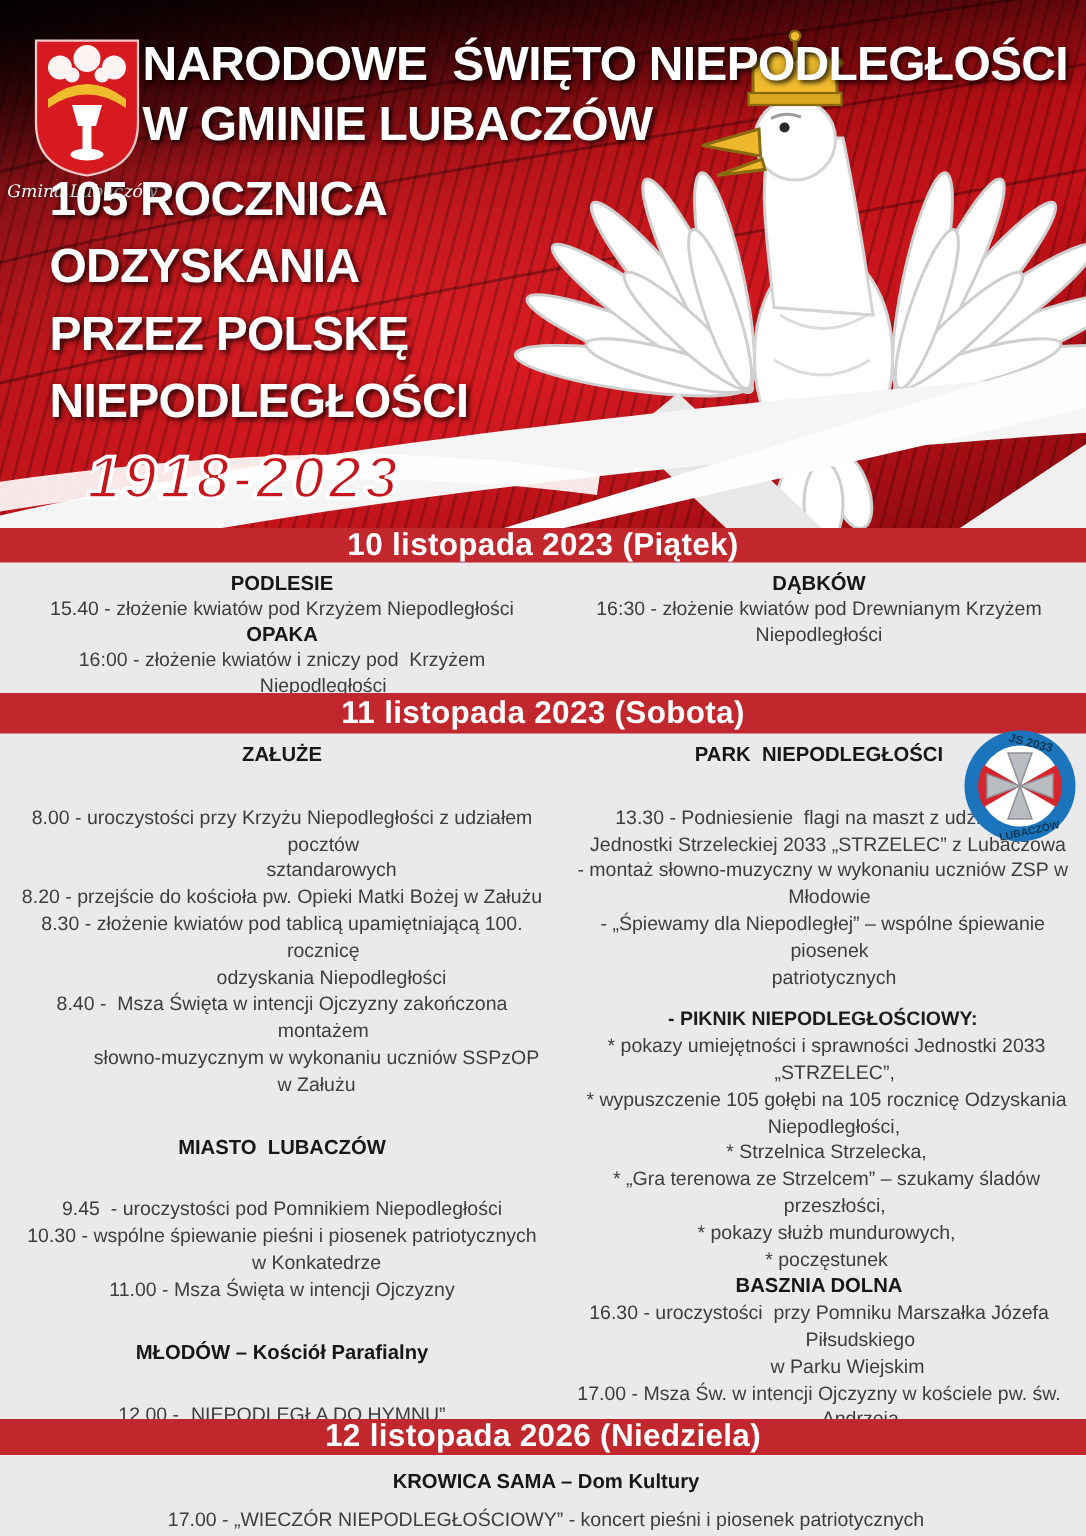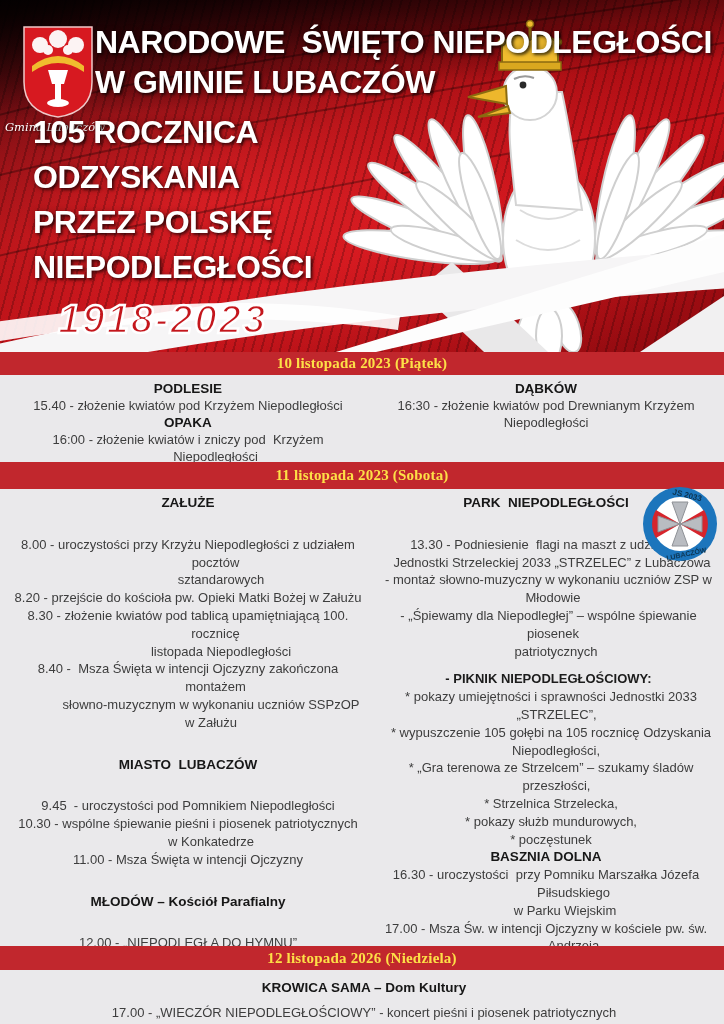--- a/index.html
+++ b/index.html
@@ -22,22 +22,22 @@
     letter-spacing:-.5px;white-space:pre;text-shadow:2px 2px 3px rgba(0,0,0,.65),0 0 6px rgba(0,0,0,.35);}
   .title-2{position:absolute;left:95px;top:64px;font-size:32px;font-weight:bold;color:#fff;
     letter-spacing:-.5px;text-shadow:2px 2px 3px rgba(0,0,0,.65),0 0 6px rgba(0,0,0,.35);}
   .subtitle{position:absolute;left:33px;top:110px;}
   .subtitle div{font-size:32px;font-weight:bold;color:#fff;letter-spacing:-.5px;line-height:45px;
     text-shadow:2px 2px 3px rgba(0,0,0,.6),0 0 6px rgba(0,0,0,.3);}
   .years{position:absolute;left:58px;top:297px;font-size:40px;font-weight:bold;font-style:italic;
     color:#c4161c;-webkit-text-stroke:2.5px #ffffff;letter-spacing:2px;}
 
   
-  .date-band{background:#c1272d;color:#fde047;display:flex;align-items:center;justify-content:center;
-    font-size:15px;font-weight:bold;letter-spacing:.2px;font-family:Liberation Serif, serif;}
+  .date-band{background:#c1272d;color:#ffffff;display:flex;align-items:center;justify-content:center;
+    font-size:21px;font-weight:bold;letter-spacing:.2px;}
   .sec-0 .date-band{height:23px}.sec-1 .date-band{height:27px}.sec-2 .date-band{height:24px}
   .day-body{display:flex;padding:5px 8px 0 12px;overflow:hidden;box-sizing:border-box;}
   .sec-0 .day-body{height:87px}.sec-1 .day-body{height:457px}.sec-2 .day-body{height:50px}
   .day-col{box-sizing:border-box;}
   .col-0{width:352px;flex:none;}
   .col-1{flex:1;padding-left:12px;}
   .col-full{width:100%;}
   .block-heading{margin:0;font-size:13.5px;font-weight:bold;color:#171717;text-align:center;
     line-height:18px;white-space:pre-wrap;}
   .line{margin:0;font-size:13px;line-height:18px;color:#3d3d3d;white-space:pre-wrap;text-align:center;}
@@ -186,21 +186,21 @@
       </section>
       <section class="day sec-1">
         <div class="date-band">11 listopada 2023 (Sobota)</div>
         <div class="day-body">
           <div class="day-col col-0">
             <h3 class="block-heading ga">ZAŁUŻE</h3>
             <p class="line t">8.00 - uroczystości przy Krzyżu Niepodległości z udziałem pocztów</p>
             <p class="line c66">sztandarowych</p>
             <p class="line t">8.20 - przejście do kościoła pw. Opieki Matki Bożej w Załużu</p>
             <p class="line t">8.30 - złożenie kwiatów pod tablicą upamiętniającą 100. rocznicę</p>
-            <p class="line c66">listopada Niepodległości</p>
+            <p class="line c66">odzyskania Niepodległości</p>
             <p class="line t">8.40 -  Msza Święta w intencji Ojczyzny zakończona montażem</p>
             <p class="line c46">słowno-muzycznym w wykonaniu uczniów SSPzOP w Załużu</p>
             <h3 class="block-heading gb ga">MIASTO  LUBACZÓW</h3>
             <p class="line t">9.45  - uroczystości pod Pomnikiem Niepodległości</p>
             <p class="line t">10.30 - wspólne śpiewanie pieśni i piosenek patriotycznych</p>
             <p class="line c46">w Konkatedrze</p>
             <p class="line t">11.00 - Msza Święta w intencji Ojczyzny</p>
             <h3 class="block-heading gb ga">MŁODÓW – Kościół Parafialny</h3>
             <p class="line t">12.00 - „NIEPODLEGŁA DO HYMNU”</p>
           </div>
@@ -209,22 +209,22 @@
             <p class="line t">13.30 - Podniesienie  flagi na maszt z udziałem</p>
             <p class="line c12">Jednostki Strzeleckiej 2033 „STRZELEC” z Lubaczowa</p>
             <p class="line d">- montaż słowno-muzyczny w wykonaniu uczniów ZSP w Młodowie</p>
             <p class="line d">- „Śpiewamy dla Niepodległej” – wspólne śpiewanie piosenek</p>
             <p class="line c20">patriotycznych</p>
             <p class="line gap"></p>
             <p class="line db">- PIKNIK NIEPODLEGŁOŚCIOWY:</p>
             <p class="line s">* pokazy umiejętności i sprawności Jednostki 2033 „STRZELEC”,</p>
             <p class="line s">* wypuszczenie 105 gołębi na 105 rocznicę Odzyskania</p>
             <p class="line c20">Niepodległości,</p>
+            <p class="line s">* Strzelnica Strzelecka,</p>
             <p class="line s">* „Gra terenowa ze Strzelcem” – szukamy śladów przeszłości,</p>
-            <p class="line s">* Strzelnica Strzelecka,</p>
             <p class="line s">* pokazy służb mundurowych,</p>
             <p class="line s">* poczęstunek</p>
             <h3 class="block-heading">BASZNIA DOLNA</h3>
             <p class="line t">16.30 - uroczystości  przy Pomniku Marszałka Józefa Piłsudskiego</p>
             <p class="line c38">w Parku Wiejskim</p>
             <p class="line t">17.00 - Msza Św. w intencji Ojczyzny w kościele pw. św. Andrzeja</p>
           </div>
         </div>
       </section>
       <section class="day sec-2">

